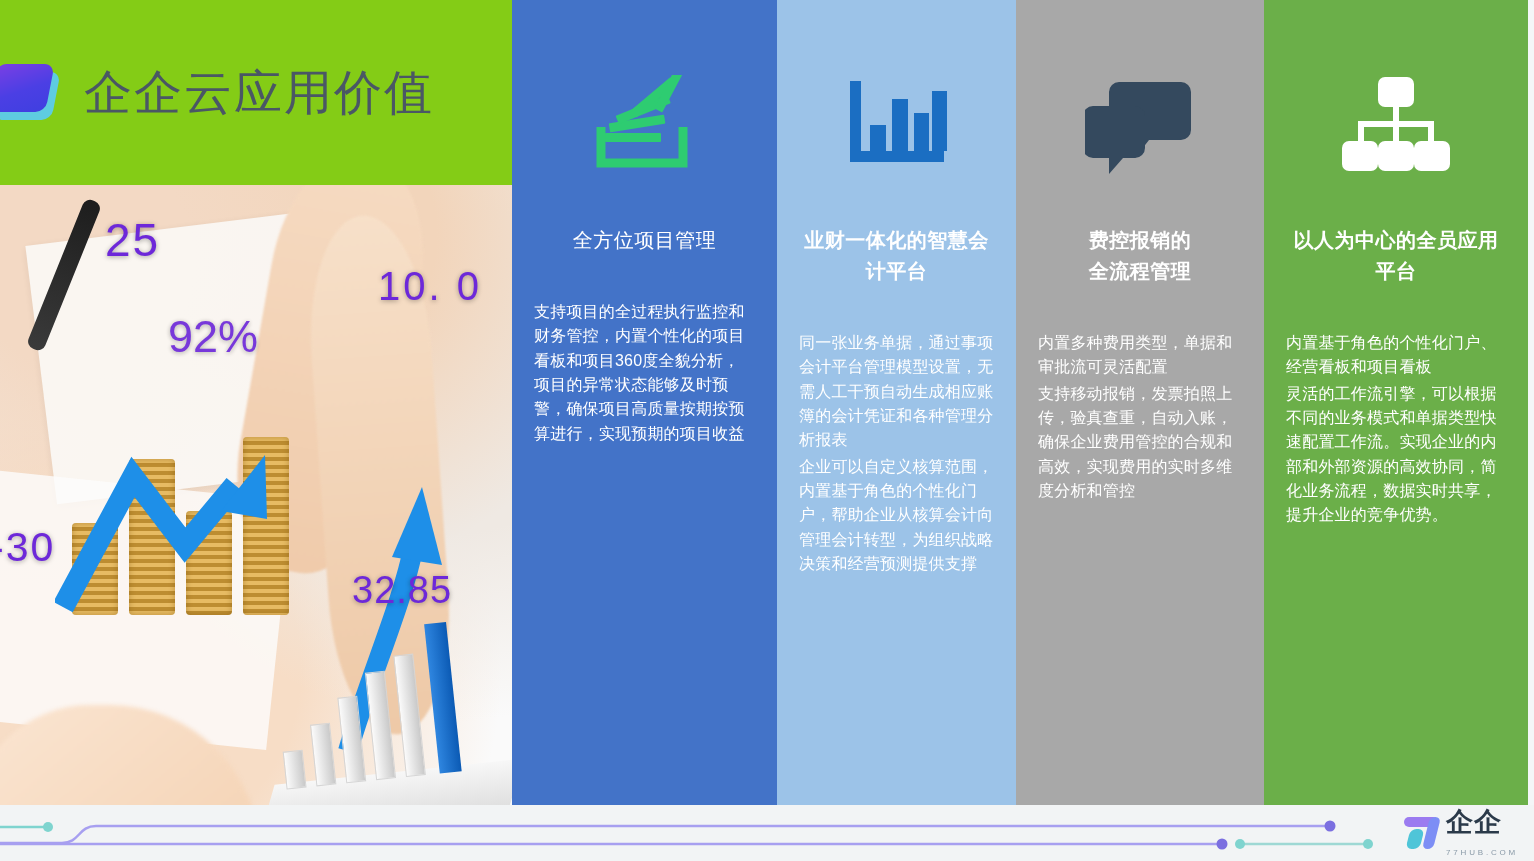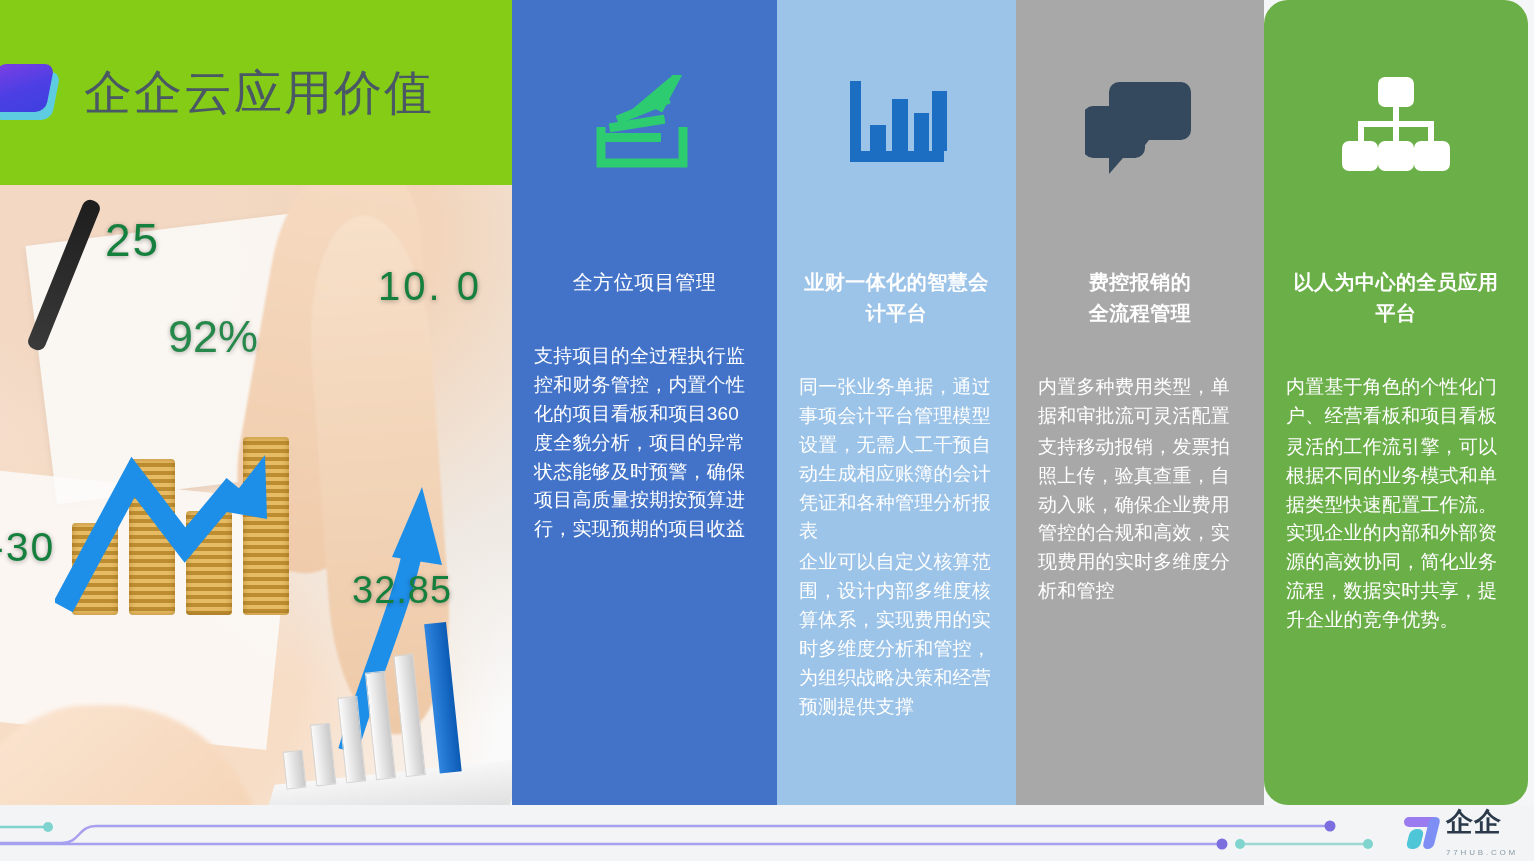--- a/index.html
+++ b/index.html
@@ -104,51 +104,51 @@
   }
   .bars3d .b {
     position:absolute; bottom:46px; width:20px;
     background:linear-gradient(90deg,#fbfbfb,#c9c9c9); border:1px solid #d5d5d5;
   }
   .bars3d .blue {
     position:absolute; bottom:46px; width:22px;
     background:linear-gradient(90deg,#2f86e0,#0b5ab4);
   }
   .ovl {
-    position:absolute; color:#15803d; font-weight:400;
+    position:absolute; color:#6d28d9; font-weight:400;
     text-shadow:0 1px 5px rgba(0,0,0,.35);
     font-family:"Liberation Sans","DejaVu Sans",sans-serif;
   }
   .ovl.n25  { left:105px; top:28px;  font-size:46px; letter-spacing:2px; }
   .ovl.n100 { left:378px; top:79px;  font-size:40px; letter-spacing:3px;text-align:right; }
   .ovl.n92  { left:168px; top:126px; font-size:45px; opacity:.92; }
   .ovl.n30  { left:-10px; top:339px; font-size:41px; letter-spacing:2px; }
   .ovl.n3285{ left:352px; top:384px; font-size:38px; letter-spacing:1px; }
 
   
   .cols { position:absolute; left:512px; top:0; width:1022px; height:805px; display:flex; }
   .col { position:relative; height:805px; padding:0 22px; }
   .col-icon {
     height:140px; display:flex; align-items:center; justify-content:center;
     margin-top:55px;
   }
   .col-title {
-    text-align:center; color:#ffffff; margin-top:72px;
+    text-align:center; color:#ffffff; margin-top:30px;
     font-size:20px; line-height:1.55; letter-spacing:.5px;
   }
   .col-title.bold { font-weight:bold; }
   .col-body { margin-top:44px; }
   .col-body p {
-    color:#ffffff; font-size:19px; line-height:1.52;
+    color:#ffffff; font-size:16px; line-height:1.52;
     margin-bottom:2px; letter-spacing:.2px;
   }
   .col1 { width:265px; background:#4373c8; }
   .col2 { width:239px; background:#9cc3e8; }
   .col3 { width:248px; background:#a8a8a8; }
-  .col4 { width:264px; background:#6baf49;border-radius:24px; }
+  .col4 { width:264px; background:#6baf49; }
   .col1 .col-title { font-weight:400; }
 
   
   .footer { position:absolute; left:0; top:805px; width:1534px; height:56px; background:#f2f4f5; }
   .footer svg { position:absolute; left:0; top:0; }
   .brand {
     position:absolute; right:16px; top:8px; height:40px;
     display:flex; align-items:center; 
   }
   .brand .mark { position:relative; width:44px; height:36px; }
@@ -256,21 +256,21 @@
             <rect x="26" y="48" width="16" height="26"></rect>
             <rect x="48" y="22" width="16" height="52"></rect>
             <rect x="70" y="36" width="15" height="38"></rect>
             <rect x="88" y="14" width="15" height="60"></rect>
           </g>
         </svg>
       </div>
       <div class="col-title bold">业财一体化的智慧会计平台</div>
       <div class="col-body">
         <p>同一张业务单据，通过事项会计平台管理模型设置，无需人工干预自动生成相应账簿的会计凭证和各种管理分析报表</p>
-        <p>企业可以自定义核算范围，设计内部多维度核算体系，实现费用的实时多维度分析和管控，为组织战略决策和经营预测提供支撑</p>
+        <p>企业可以自定义核算范围，内置基于角色的个性化门户，帮助企业从核算会计向管理会计转型，为组织战略决策和经营预测提供支撑</p>
       </div>
     </div>
 
     <div class="col col3">
       <div class="col-icon">
         <svg width="110" height="98" viewBox="0 0 110 98">
           <g fill="#34495e">
             <path d="M34,6 h62 a10,10 0 0 1 10,10 v38 a10,10 0 0 1 -10,10 h-32 l-14,18 v-18 h-16 a10,10 0 0 1 -10,-10 v-38 a10,10 0 0 1 10,-10 z"></path>
             <path d="M8,30 h42 a10,10 0 0 1 10,10 v32 a10,10 0 0 1 -10,10 h-12 l-14,16 v-16 h-16 a10,10 0 0 1 -10,-10 v-32 a10,10 0 0 1 10,-10 z"></path>
           </g>

